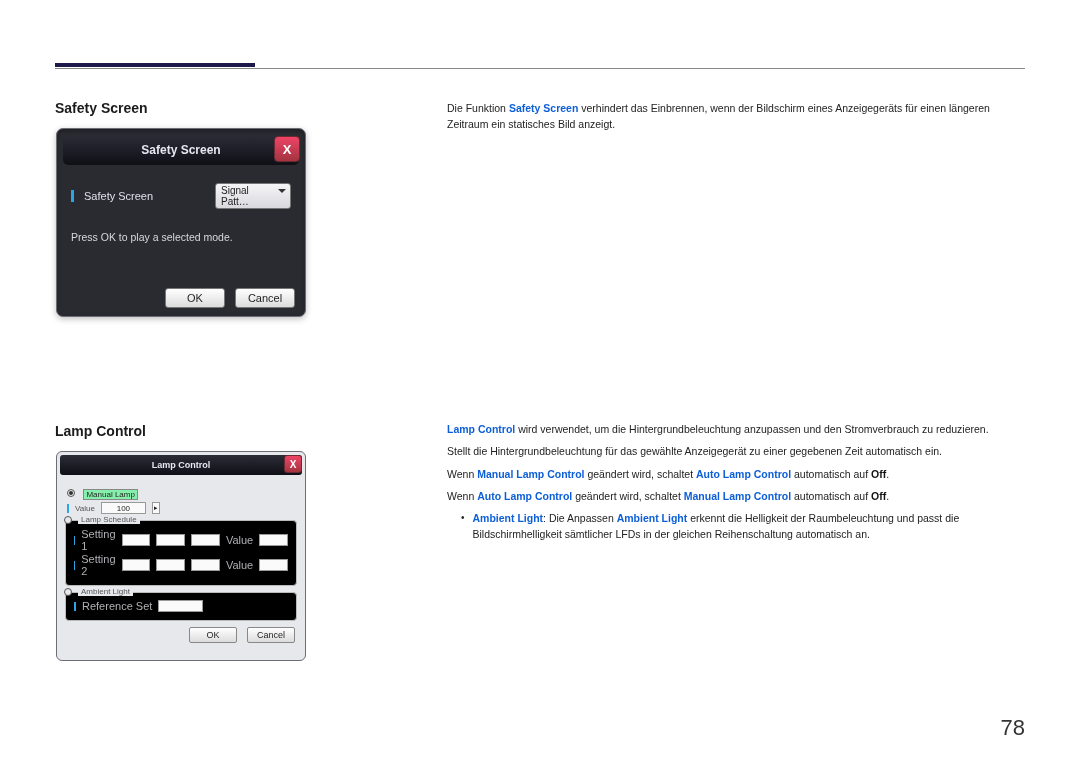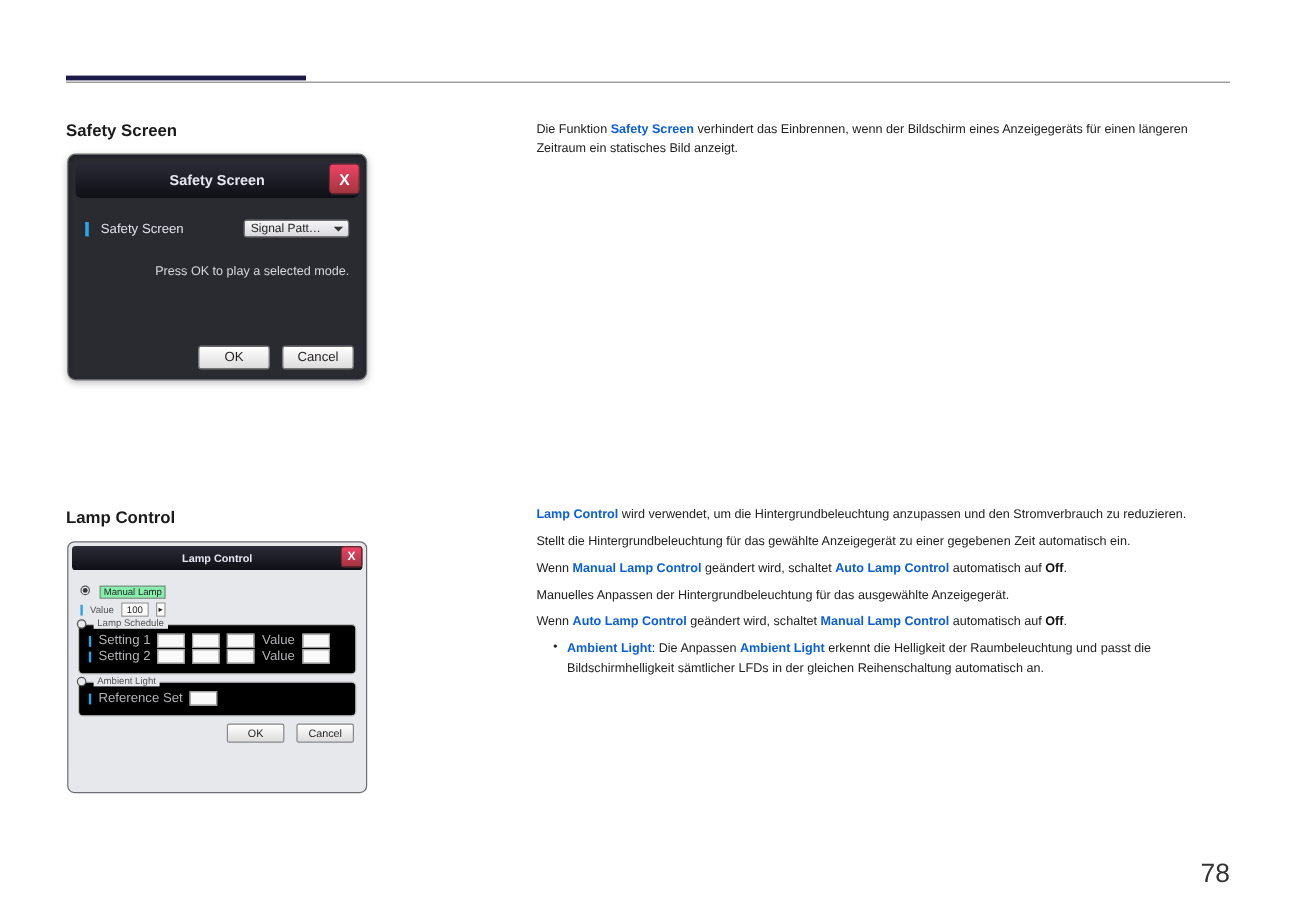--- a/index.html
+++ b/index.html
@@ -30,23 +30,23 @@
           display:flex; align-items:center; justify-content:center; position:relative;}
   .dlg1 .titlebar span{ color:#e6e6f0; font-weight:700; font-size:12px;}
   .dlg1 .closex{ position:absolute; right:-1px; top:1px; width:26px; height:26px;
           background:linear-gradient(#e46,#a43440); border:1px solid #6d2a33; border-radius:4px;
           display:flex; align-items:center; justify-content:center; color:#fff; font-weight:700; font-size:13px;}
   .dlg1 .body{ padding:12px 14px 0 14px;}
   .dlg1 .row{ display:flex; align-items:center; gap:10px; margin-bottom:22px;}
   .dlg1 .tick{ width:3px; height:12px; background:#2aa6e6;}
   .dlg1 .lbl{ color:#dfe0ea; font-size:11px; flex:1;}
   .dlg1 .combo{ background:linear-gradient(#f5f5f7,#d9d9de); border:1px solid #777; border-radius:3px;
-          font-size:10px; padding:1px 14px 1px 5px; position:relative; width:88px; color:#222;}
+          font-size:10px; padding:1px 14px 1px 5px; position:relative; width:76px; color:#222;}
   .dlg1 .combo:after{content:"";position:absolute;right:4px;top:5px;border:4px solid transparent;border-top-color:#333;}
-  .dlg1 .hint{ color:#d7d7df; font-size:10.5px; text-align:right; margin-top:15px;}
+  .dlg1 .hint{ color:#d7d7df; font-size:10.5px; text-align:left; margin-top:15px;}
   .dlg1 .btnbar{ position:absolute; bottom:8px; right:10px; display:flex; gap:10px;}
   .dlg1 .btn1{ width:60px; height:20px; font-size:11px; border:1px solid #777; border-radius:3px;
           background:linear-gradient(#fff,#dcdcdc); display:flex; align-items:center; justify-content:center;}
 
   
   .dlg2 { position:absolute; top:451px; left:56px; width:250px; height:210px;
           background:#e7e8ec; border:1px solid #6d6d76; border-radius:6px; }
   .dlg2 .titlebar{ height:20px; margin:3px;
           background:linear-gradient(#2b2c36,#0f0f16); border-radius:3px;
           display:flex; align-items:center; justify-content:center; position:relative;}
@@ -55,21 +55,21 @@
           background:linear-gradient(#e46,#a43440); border:1px solid #6d2a33; border-radius:3px;
           display:flex; align-items:center; justify-content:center; color:#fff; font-weight:700; font-size:10px;}
   .dlg2 .grp{ border:1px solid #bbb; border-radius:4px; margin:6px 8px; padding:6px 8px 8px 8px; position:relative; background:#000000;}
   .dlg2 .grp > .legend{ position:absolute; top:-6px; left:8px; background:#e7e8ec; padding:0 3px; font-size:8px; color:#555;}
   .dlg2 .radio{ width:8px; height:8px; border:1px solid #555; border-radius:50%; display:inline-block; margin-right:4px; vertical-align:middle;}
   .dlg2 .radio.on:after{content:"";display:block;width:4px;height:4px;background:#333;border-radius:50%;margin:1px;}
   .dlg2 .mll{ font-size:8px; border:1px solid #888; padding:0 2px; background:#86efac; }
   .dlg2 .line{ display:flex; align-items:center; gap:6px; margin-top:1px;}
   .dlg2 .tick{ width:2px; height:9px; background:#2aa6e6;}
   .dlg2 .fl{ font-size:8px; color:#555;}
-  .dlg2 .spin{ width:23px; height:12px; border:1px solid #999; background:#fafafa; }
+  .dlg2 .spin{ width:45px; height:12px; border:1px solid #999; background:#fafafa; }
   .dlg2 .dimlbl{ font-size:11px; color:#b0b0b5;}
   .dlg2 .footer{ display:flex; gap:10px; justify-content:flex-end; margin:4px 10px 6px 0;}
   .dlg2 .btn2{ width:48px; height:16px; font-size:9px; border:1px solid #888; border-radius:2px;
           background:linear-gradient(#fff,#dcdcdc); display:flex; align-items:center; justify-content:center;}
 </style>
 </head>
 <body>
 <div class="page">
 
 <div class="top-rule"></div>
@@ -101,21 +101,20 @@
 </div>
 
 <div class="section-h lamp-h">Lamp Control</div>
 
 <div class="right-col right-lamp body-text">
   <p><span class="bold-blue">Lamp Control</span><span> wird verwendet, um die Hintergrundbeleuchtung anzupassen und den Stromverbrauch zu reduzieren.</span></p>
   <p>Stellt die Hintergrundbeleuchtung für das gewählte Anzeigegerät zu einer gegebenen Zeit automatisch ein.</p>
   <p>
     <span>Wenn </span><span class="bold-blue">Manual Lamp Control</span><span> geändert wird, schaltet </span><span class="bold-blue">Auto Lamp Control</span><span> automatisch auf </span><span class="bold-blk">Off</span><span>.</span>
   </p>
-  <p>Manuelles Anpassen der Hintergrundbeleuchtung für das ausgewählte Anzeigegerät.</p>
   <p>
     <span>Wenn </span><span class="bold-blue">Auto Lamp Control</span><span> geändert wird, schaltet </span><span class="bold-blue">Manual Lamp Control</span><span> automatisch auf </span><span class="bold-blk">Off</span><span>.</span>
   </p>
   <div class="bullet-row">
     <div class="dot">•</div>
     <div>
       <span class="bold-blue">Ambient Light</span><span>: Die Anpassen </span><span class="bold-blue">Ambient Light</span><span> erkennt die Helligkeit der Raumbeleuchtung und passt die Bildschirmhelligkeit sämtlicher LFDs in der gleichen Reihenschaltung automatisch an.</span>
     </div>
   </div>
 </div>

